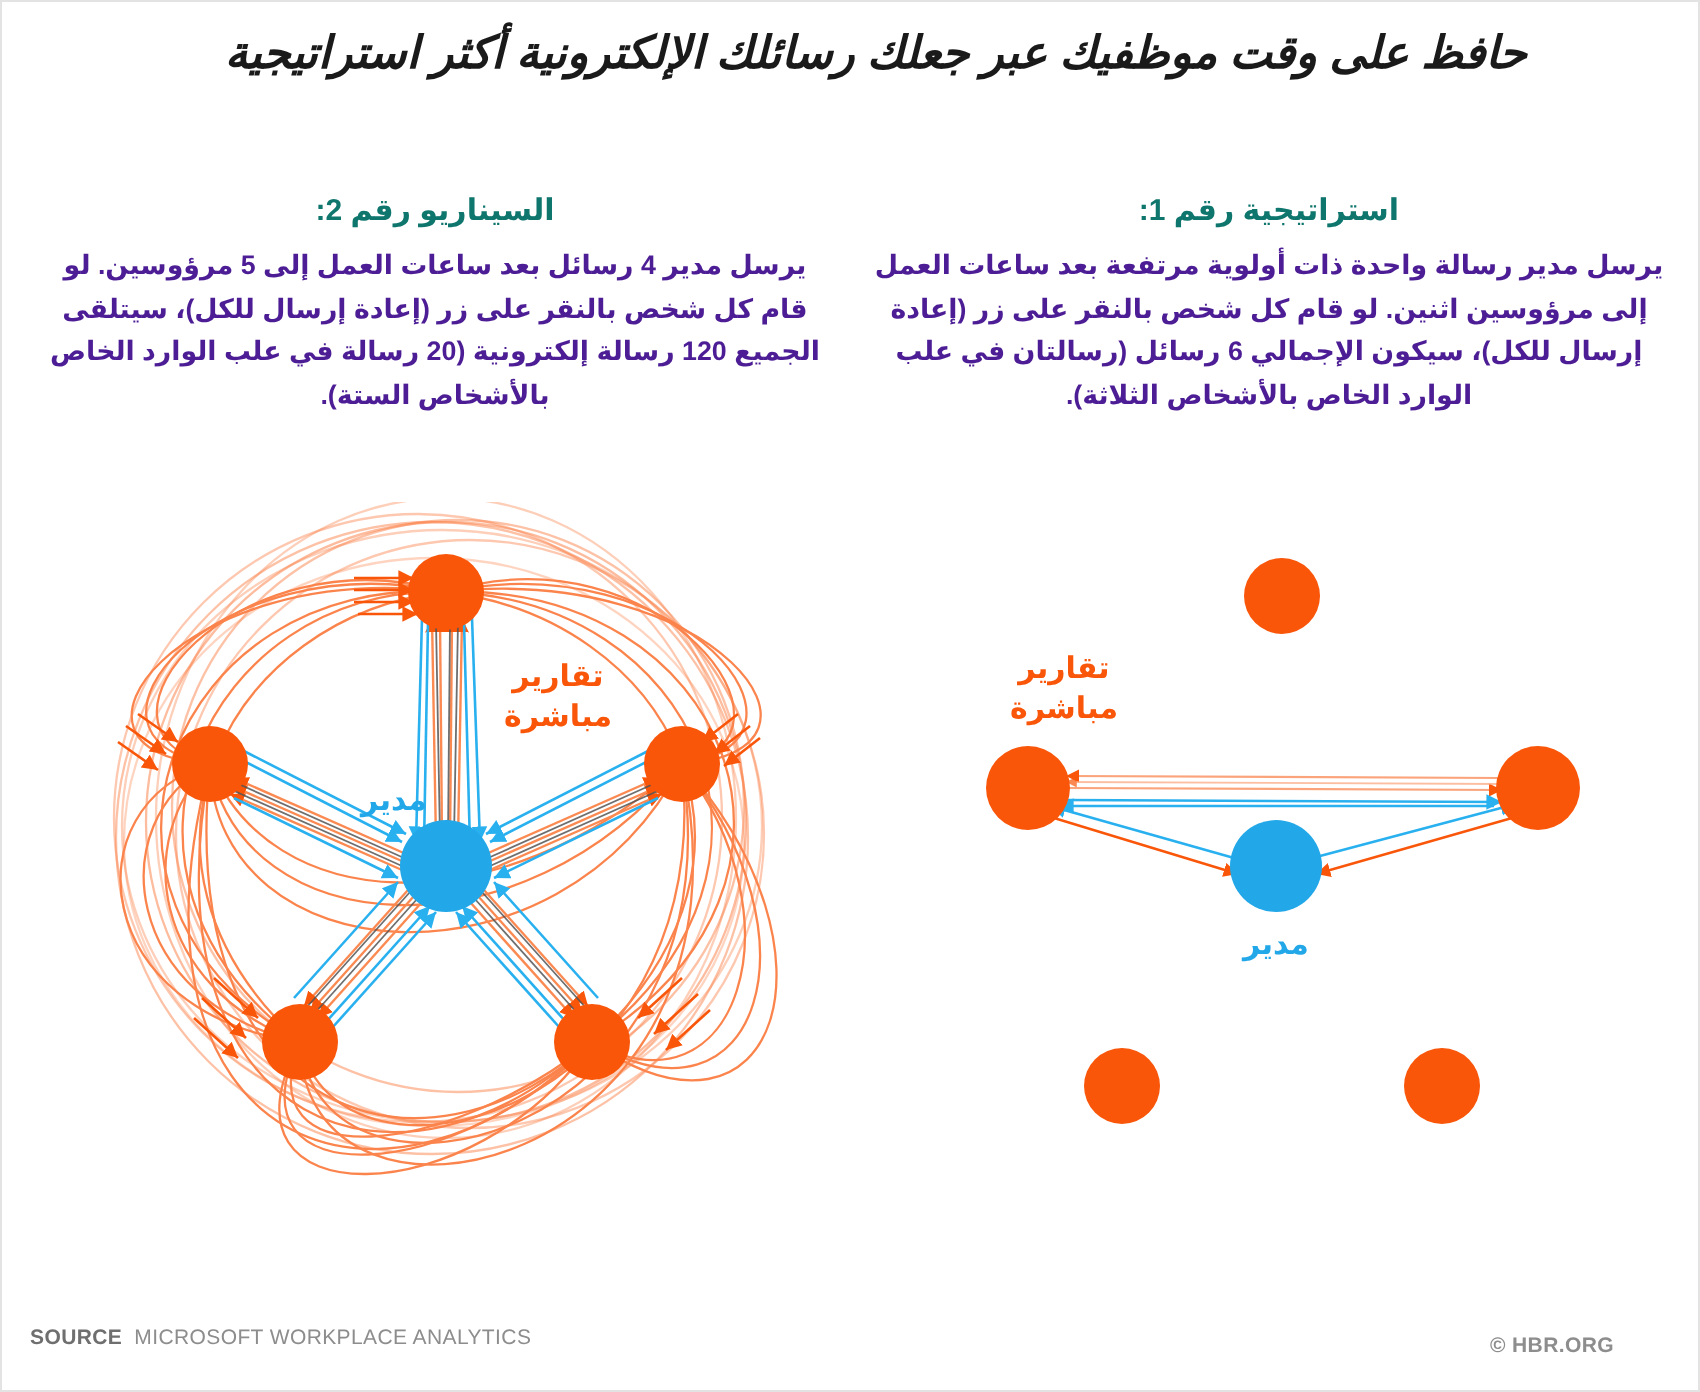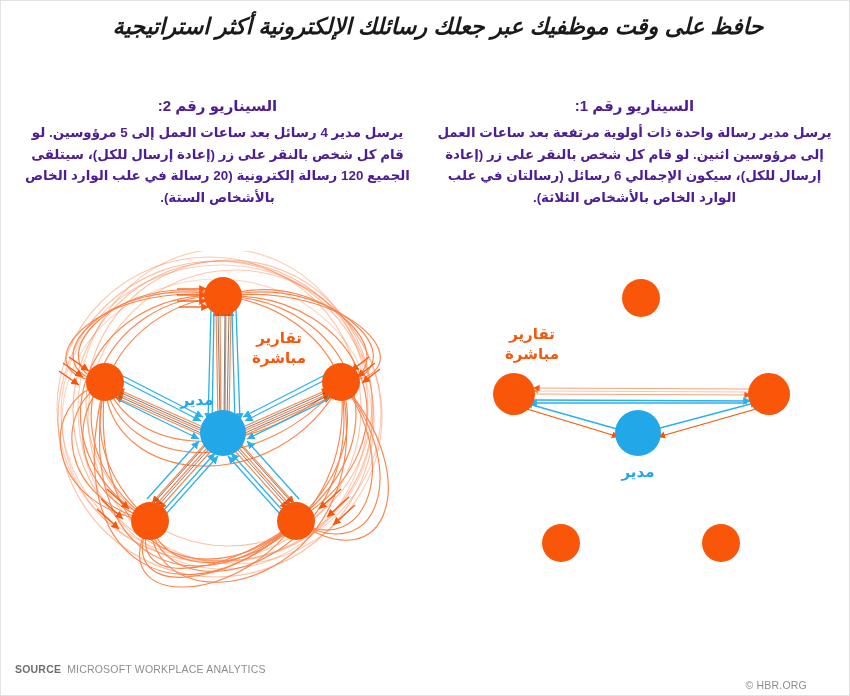--- a/index.html
+++ b/index.html
@@ -53,21 +53,21 @@
     box-sizing: border-box;
     direction: rtl;
     text-align: center;
   }
   .scenario-col.right-col { padding: 0 18px 0 10px; }
   .scenario-col.left-col  { padding: 0 10px 0 18px; }
 
   .scenario-head {
     font-size: 15px;
     font-weight: bold;
-    color: #4c1d95;
+    color: #0f766e;
     margin: 0 0 7px 0;
     text-align: center;
     direction: rtl;
     line-height: 1.2;
   }
   .scenario-body {
     font-size: 13.4px;
     font-weight: bold;
     color: #4c1d95;
     line-height: 1.62;
@@ -116,35 +116,36 @@
     white-space: nowrap;
   }
   .footer .src-label {
     font-weight: bold;
     color: #6f6f6f;
     margin-right: 6px;
   }
   .footer .src-right {
     position: absolute;
     right: 14px;
-    top: 16px;
+    top: 4px;
     white-space: nowrap;
+    font-weight: bold;
   }
 </style>
 </head>
 <body>
 
 <div id="page">
 
   <div class="title">حافظ على وقت موظفيك عبر جعلك رسائلك الإلكترونية أكثر استراتيجية</div>
 
   <div class="scenarios">
 
     <div class="scenario-col right-col">
-      <div class="scenario-head">السيناريو رقم 1:</div>
+      <div class="scenario-head">استراتيجية رقم 1:</div>
       <div class="scenario-body">يرسل مدير رسالة واحدة ذات أولوية مرتفعة بعد ساعات العمل إلى مرؤوسين اثنين. لو قام كل شخص بالنقر على زر (إعادة إرسال للكل)، سيكون الإجمالي 6 رسائل (رسالتان في علب الوارد الخاص بالأشخاص الثلاثة).</div>
     </div>
 
     <div class="scenario-col left-col">
       <div class="scenario-head">السيناريو رقم 2:</div>
       <div class="scenario-body">يرسل مدير 4 رسائل بعد ساعات العمل إلى 5 مرؤوسين. لو قام كل شخص بالنقر على زر (إعادة إرسال للكل)، سيتلقى الجميع 120 رسالة إلكترونية (20 رسالة في علب الوارد الخاص بالأشخاص الستة).</div>
     </div>
 
   </div>
 

